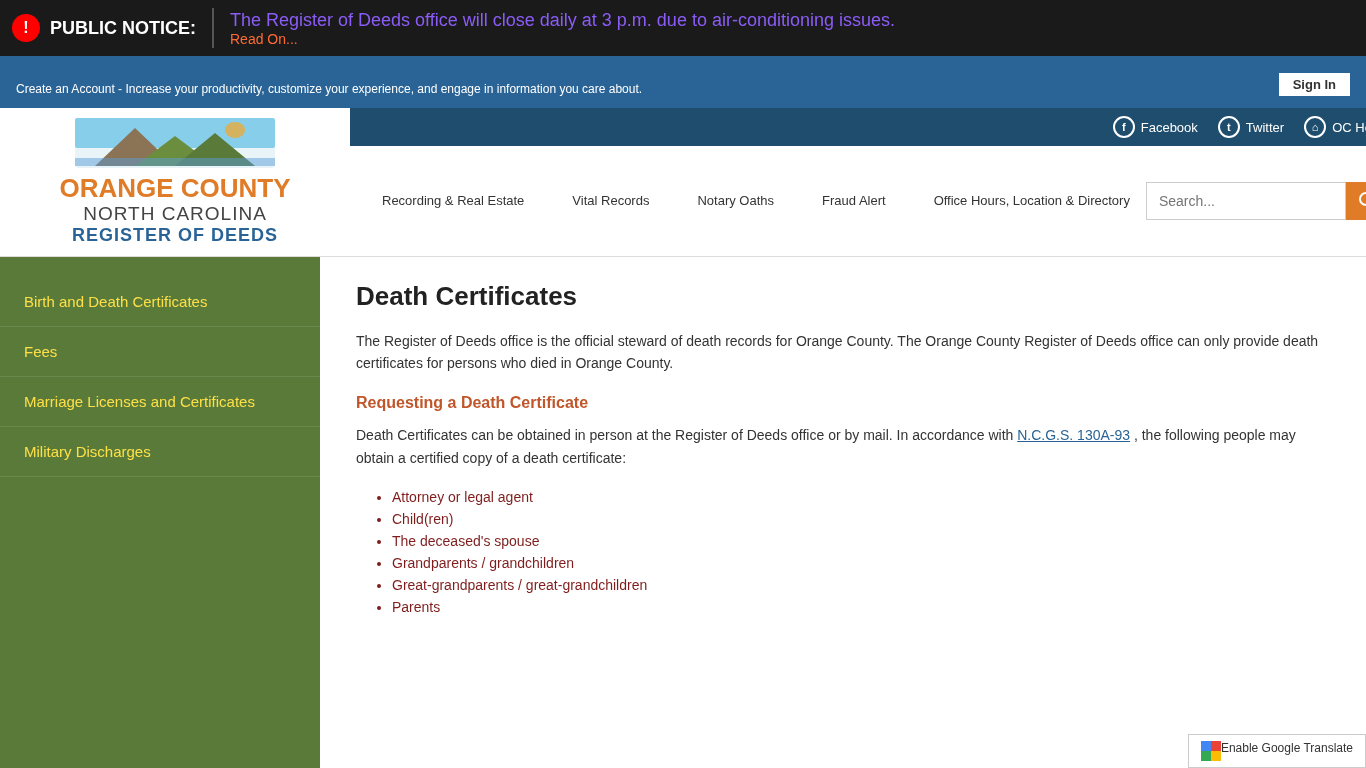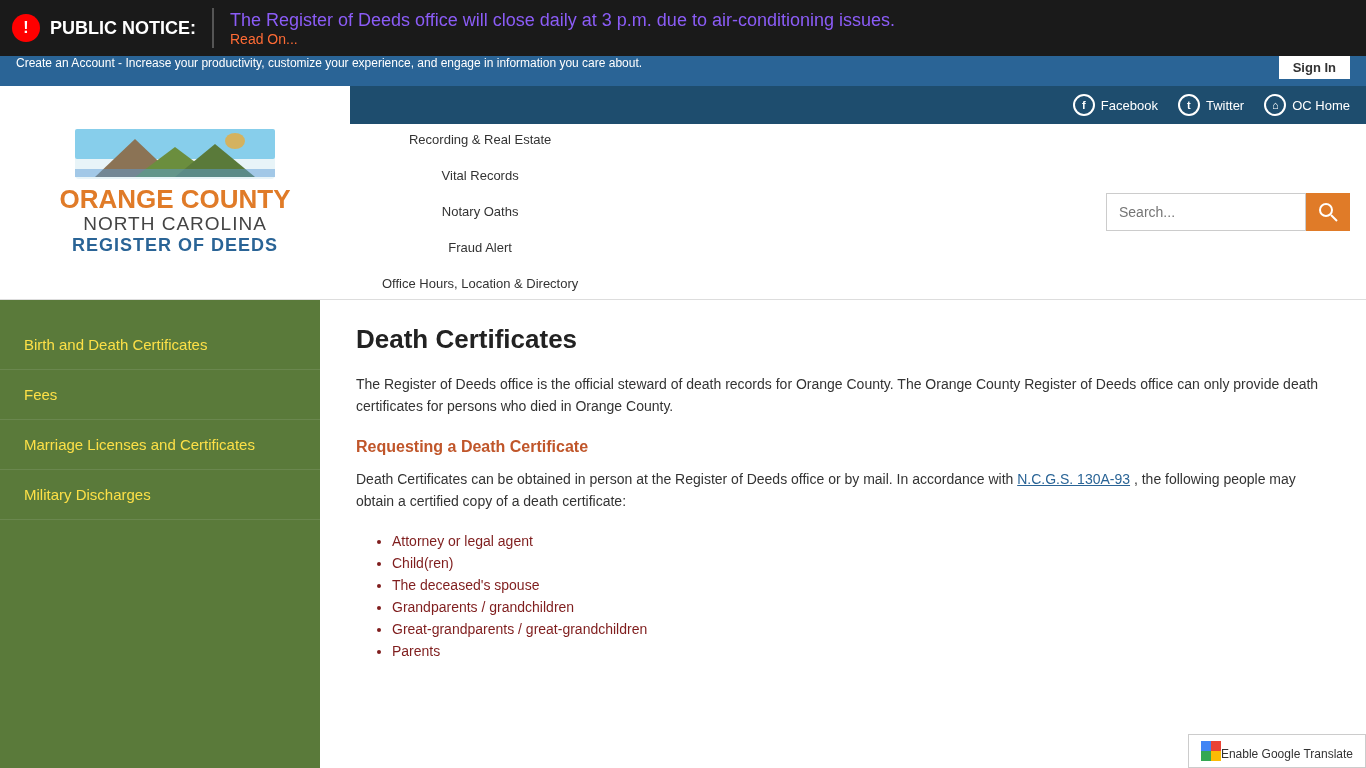--- a/index.html
+++ b/index.html
@@ -49,24 +49,24 @@
       display: block;
       cursor: pointer;
       text-decoration: none;
     }
 
     
     .account-bar {
       background: #2a6496;
       color: #fff;
       display: flex;
-      align-items: flex-start;
+      align-items: flex-end;
       justify-content: space-between;
-      padding: 0 16px;
-      height: 30px;
+      padding: 12px 16px;
+      height: 52px;
       font-size: 12px;
     }
     .account-bar-text { color: #fff; }
     .sign-in-btn {
       background: #fff;
       color: #333;
       border: none;
       padding: 4px 14px;
       font-size: 13px;
       font-weight: bold;
@@ -150,22 +150,21 @@
       display: flex;
       align-items: center;
       justify-content: space-between;
       padding: 0 16px;
       flex: 1;
       background: #fff;
     }
     .nav-menu {
       display: flex;
       align-items: center;
-      gap: 5px;
-      flex-direction: column;
+      gap: 16px;
     }
     .nav-item {
       color: #333;
       font-size: 13px;
       padding: 8px 16px;
       cursor: pointer;
       white-space: nowrap;
       text-decoration: none;
     }
     .search-bar {
@@ -283,21 +282,21 @@
 
     
     .translate-bar {
       position: fixed;
       bottom: 0;
       right: 0;
       background: #fff;
       border: 1px solid #ccc;
       padding: 6px 12px;
       display: flex;
-      align-items: flex-end;
+      align-items: flex-start;
       font-size: 12px;
       cursor: pointer;
       z-index: 999;
     }
     .google-g {
       width: 20px; height: 20px;
       flex-shrink: 0;
     }
   </style>
 </head>

